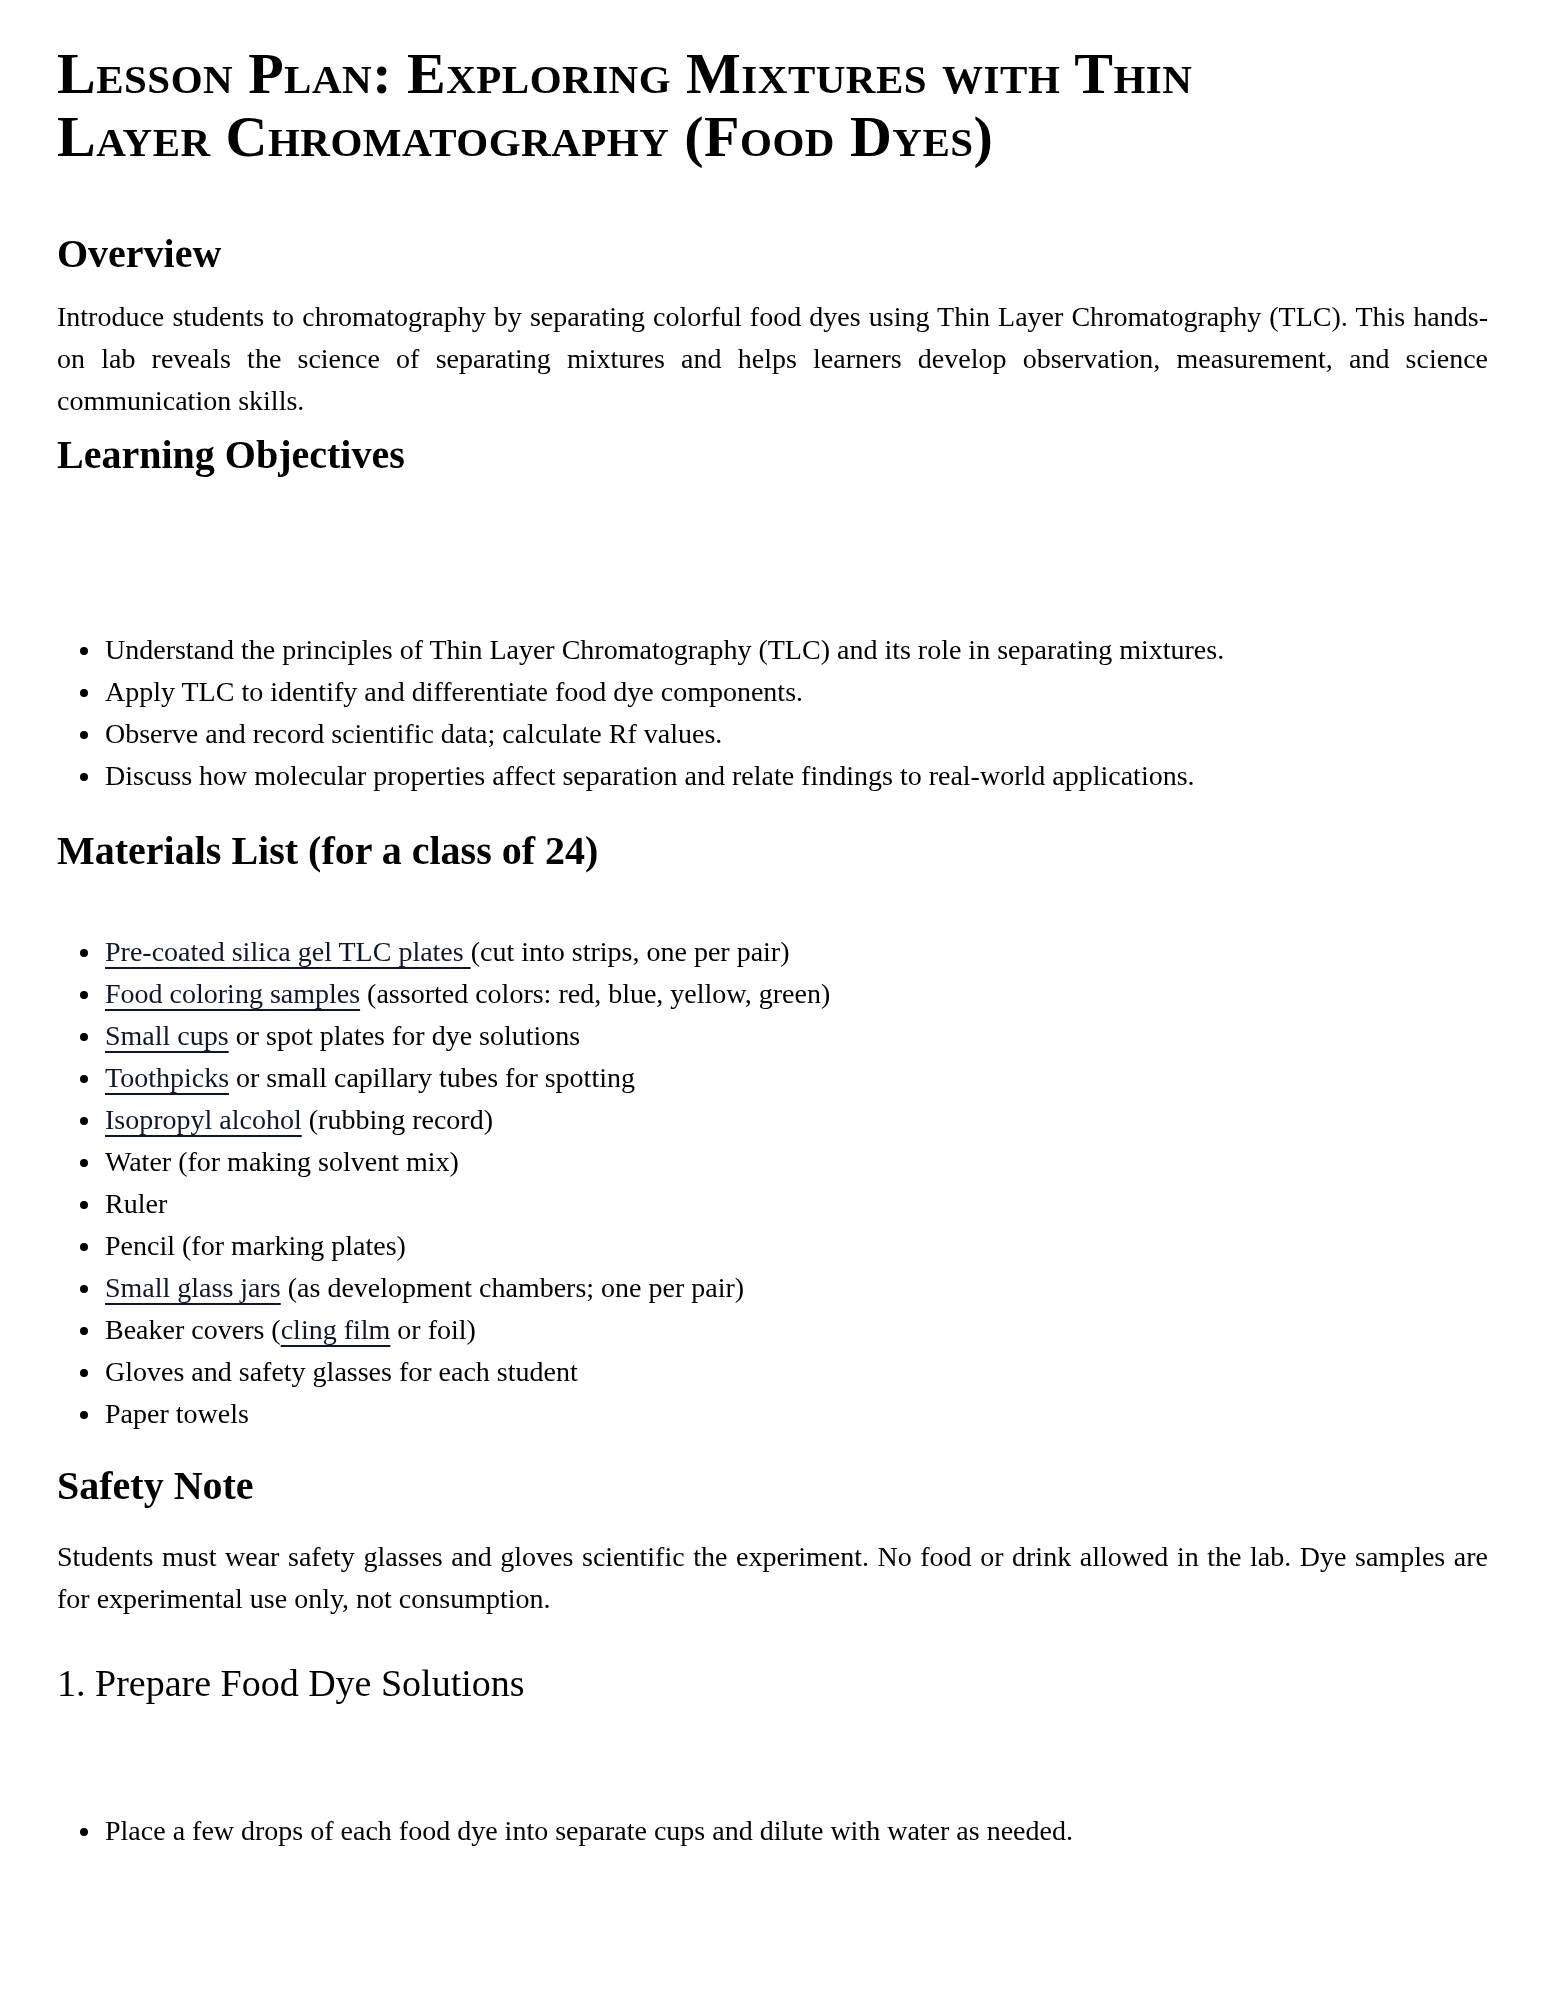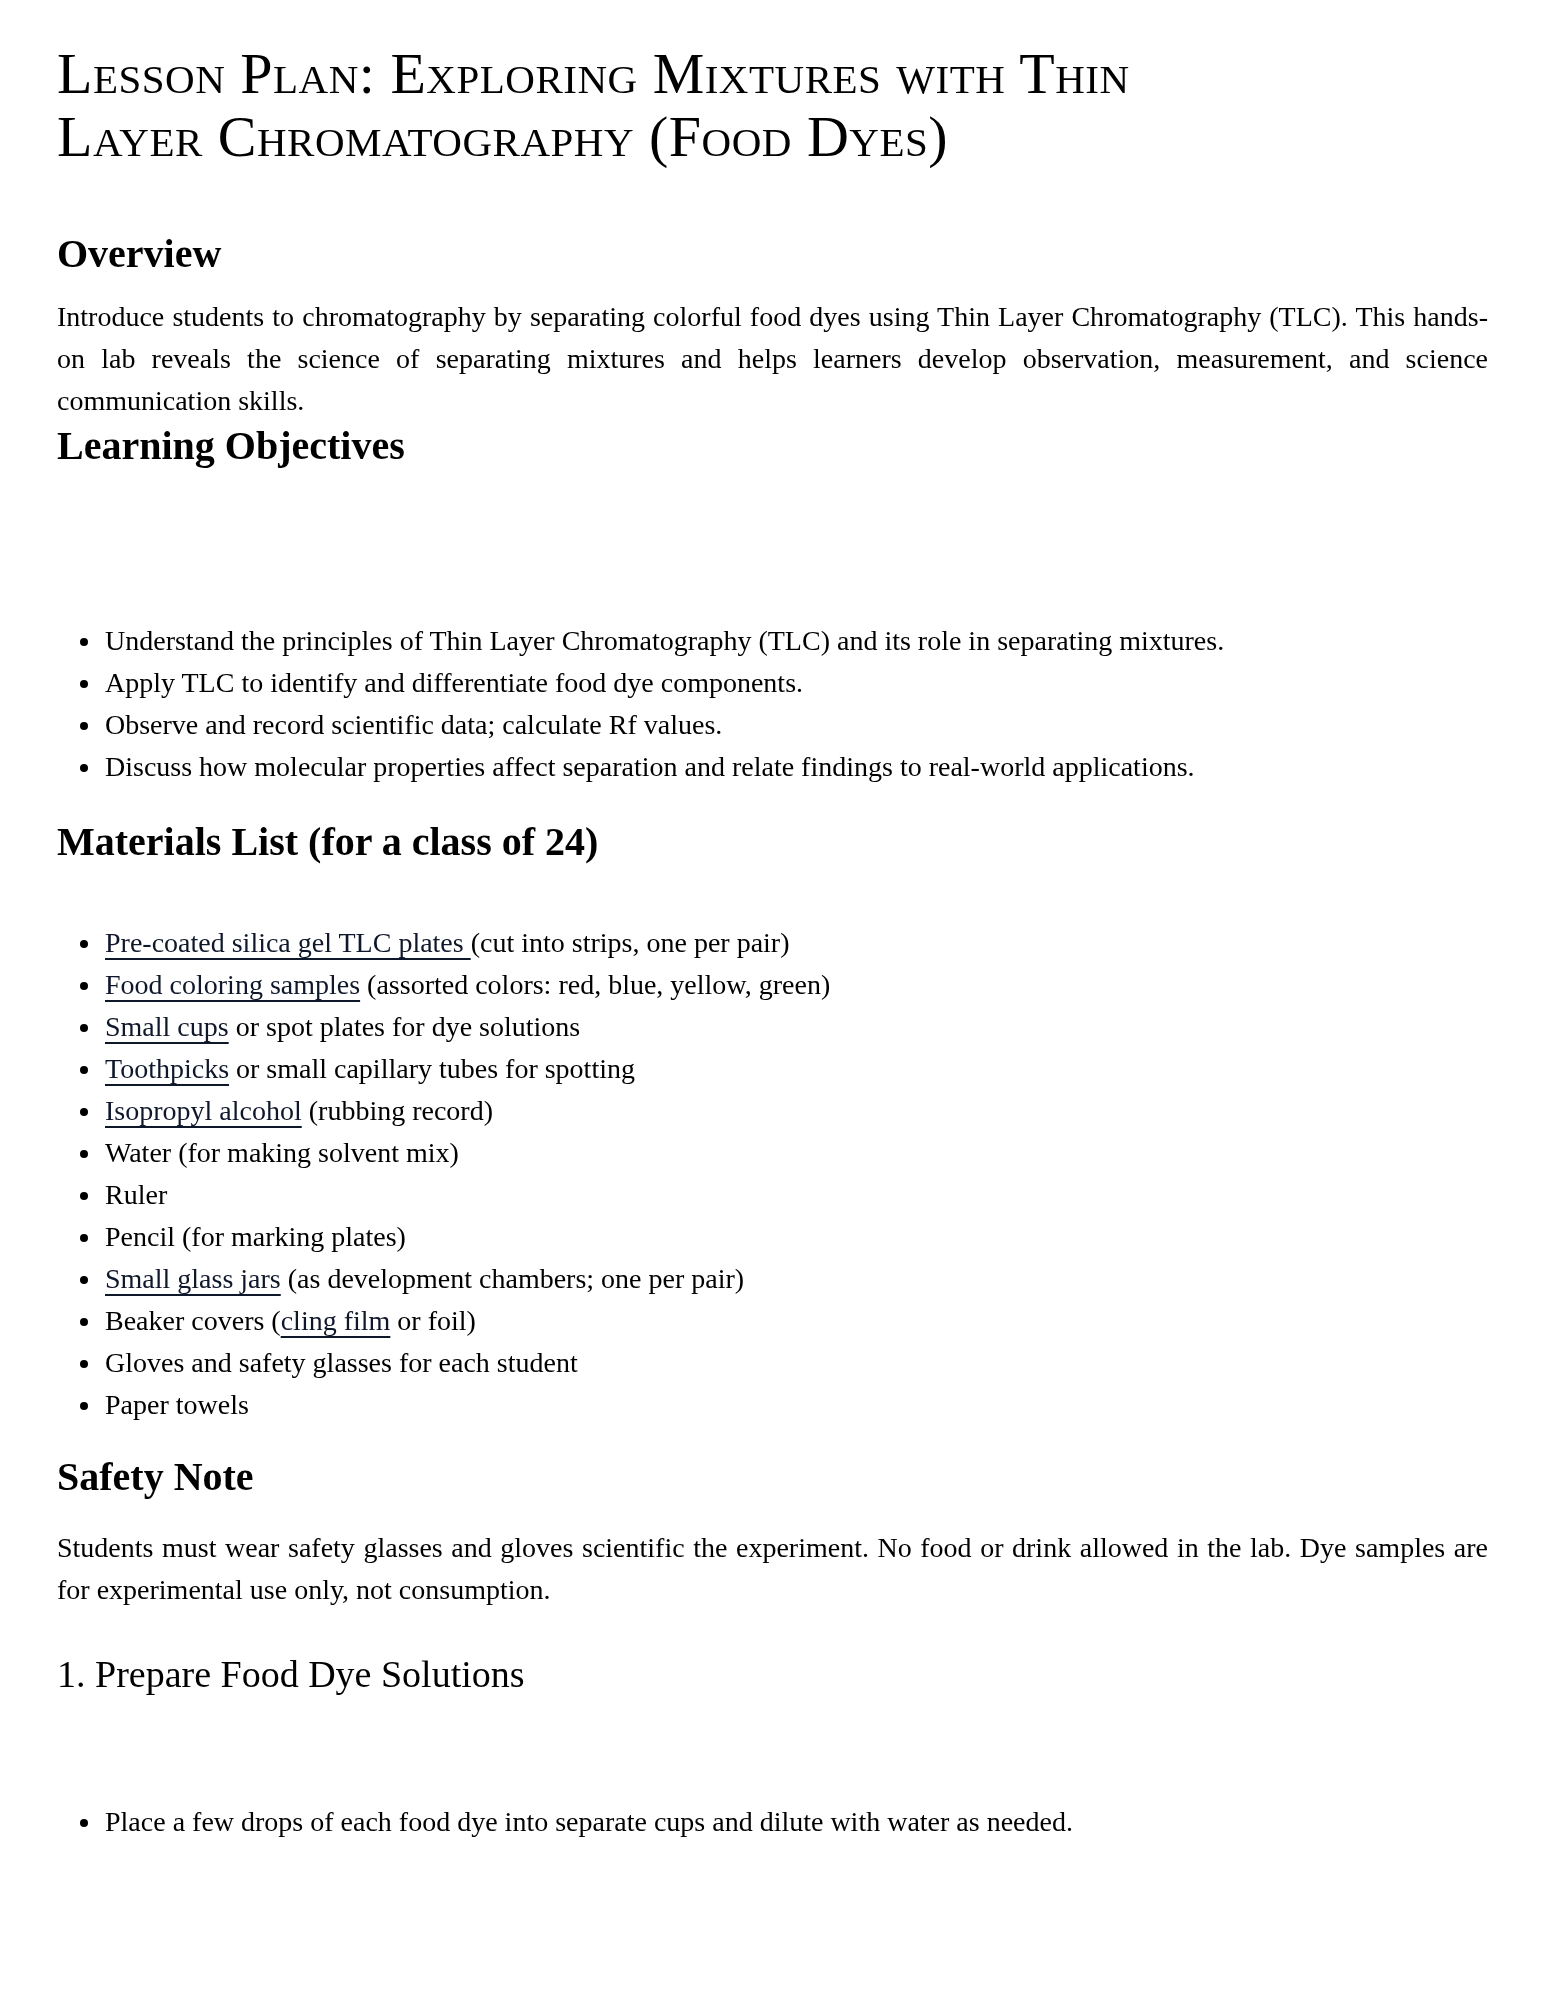--- a/index.html
+++ b/index.html
@@ -14,21 +14,21 @@
   }
   .page {
     padding: 0 57px;
     box-sizing: border-box;
     width: 100%;
     height: 100%;
   }
   h1.doc-title {
     font-size: 58px;
     line-height: 63px;
-    font-weight: normal;
+    font-weight: bold;
     font-variant: small-caps;
     letter-spacing: 0.5px;
     margin: 42px 0 0 0;
     white-space: pre-line;
   }
   h2.section-heading {
     font-size: 40px;
     line-height: 48px;
     font-weight: bold;
     margin: 0;
@@ -47,21 +47,21 @@
   }
   ul.bullet-list {
     font-size: 28px;
     line-height: 42px;
     margin: 0;
     padding-left: 46px;
     list-style: disc;
   }
   ul.bullet-list li { padding-left: 2px; }
   #overview-heading   { margin-top: 62px; }
-  #objectives-heading { margin-top: 0; }
+  #objectives-heading { margin-top: 9px; }
   #objectives-list    { margin-top: 150px; }
   #materials-heading  { margin-top: 30px; }
   #materials-list     { margin-top: 56px; }
   #safety-heading     { margin-top: 27px; }
   #safety-body        { margin-top: 26px; }
   #procedure-heading  { margin-top: 16px; }
   #step1-list         { margin-top: 104px; }
   a.doc-link {
     color: #0f172a;
     text-decoration: underline;

